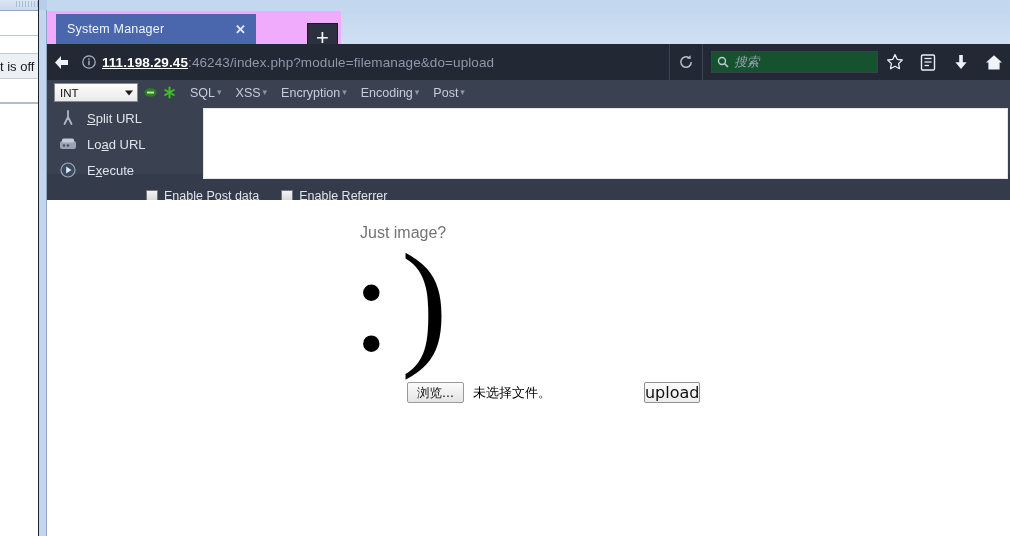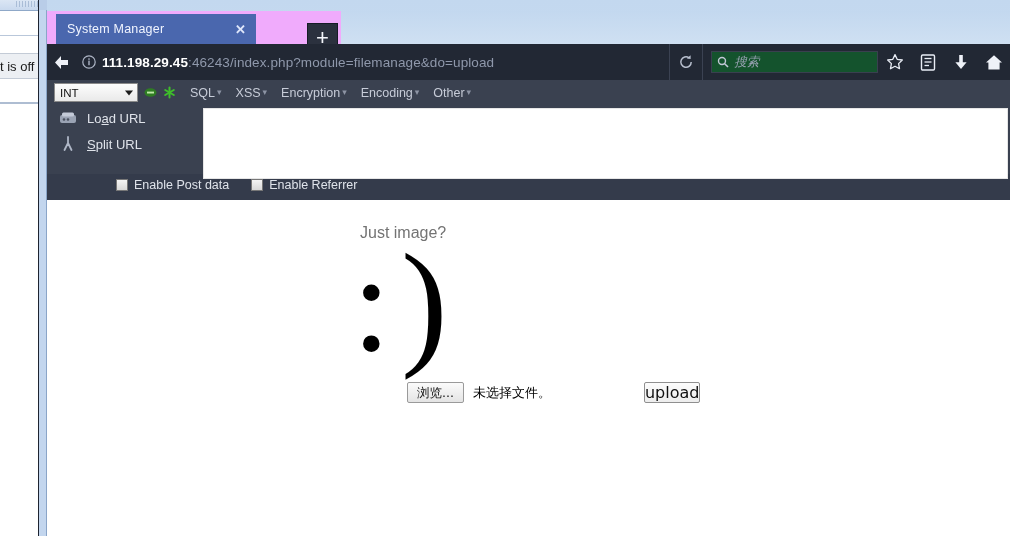--- a/index.html
+++ b/index.html
@@ -190,21 +190,21 @@
     display: flex; align-items: center; justify-content: center;
     cursor: pointer;
   }
   .url-text {
     font-size: 13.5px;
     color: #8f98ab;
     white-space: nowrap;
     overflow: hidden;
     letter-spacing: .1px;
   }
-  .url-text .host { color: #ffffff; font-weight: 600; }
+  .url-text .host { color: #ffffff; font-weight: 600; text-decoration: underline; }
   .reload-btn {
     width: 38px; height: 36px;
     display: flex; align-items: center; justify-content: center;
     cursor: pointer;
     border-right: 1px solid #3b4252;
   }
   .searchbox {
     width: 196px; height: 22px;
     margin-left: 8px;
     background: #14532d;
@@ -314,25 +314,25 @@
     position: absolute;
     left: 156px; top: 28px;
     width: 805px; height: 71px;
     background: #ffffff;
     border: 1px solid #e6e6e6;
     box-sizing: border-box;
     cursor: text;
   }
   .hb-checks {
     position: absolute;
-    left: 0; top: 95px;
+    left: 0; top: 106px;
     width: 963px; height: 19px;
     display: flex;
     align-items: center;
-    padding-left: 69px;
+    padding-left: 99px;
     box-sizing: border-box;
   }
   .hb-check {
     display: flex; align-items: center;
     margin-right: 22px;
     cursor: pointer;
   }
   .hb-check .box {
     width: 12px; height: 12px;
     background: linear-gradient(180deg, #f4f4f4, #d8d8d8);
@@ -527,42 +527,51 @@
               <line x1="2.2" y1="4" x2="10.8" y2="9"></line>
               <line x1="2.2" y1="9" x2="10.8" y2="4"></line>
             </g>
           </svg>
         </div>
 
         <div class="hb-item"><span>SQL</span><span class="dot-caret">▾</span></div>
         <div class="hb-item"><span>XSS</span><span class="dot-caret">▾</span></div>
         <div class="hb-item"><span>Encryption</span><span class="dot-caret">▾</span></div>
         <div class="hb-item"><span>Encoding</span><span class="dot-caret">▾</span></div>
-        <div class="hb-item"><span>Other</span><span class="dot-caret">▾</span></div>
+        <div class="hb-item"><span>Post</span><span class="dot-caret">▾</span></div>
       </div>
 
       <div class="hb-left">
+        <div class="hb-act">
+          <span class="ic">
+            <svg width="12" height="16" viewBox="0 0 12 16">
+              <path d="M6 1 L6 7 M6 7 L2.5 14 M6 7 L9.5 14" stroke="#aeb6c6" stroke-width="1.8" fill="none" stroke-linecap="round"></path>
+            </svg>
+          </span>
+          <span class="lbl"><u>S</u>plit URL</span>
+        </div>
         <div class="hb-act">
           <span class="ic">
             <svg width="18" height="15" viewBox="0 0 18 15">
               <rect x="1" y="4" width="16" height="8" rx="2" fill="#9aa3b4"></rect>
               <rect x="3" y="1.5" width="12" height="4" rx="1.5" fill="#c3cad8"></rect>
               <circle cx="5" cy="8.5" r="1.3" fill="#4a5160"></circle>
               <circle cx="9" cy="8.5" r="1.3" fill="#4a5160"></circle>
             </svg>
           </span>
           <span class="lbl">Lo<u>a</u>d URL</span>
         </div>
         <div class="hb-act">
           <span class="ic">
-            <svg width="12" height="16" viewBox="0 0 12 16">
-              <path d="M6 1 L6 7 M6 7 L2.5 14 M6 7 L9.5 14" stroke="#aeb6c6" stroke-width="1.8" fill="none" stroke-linecap="round"></path>
+            <svg width="16" height="16" viewBox="0 0 16 16">
+              <circle cx="8" cy="8" r="7" fill="#39495f" stroke="#9fa8ba" stroke-width="1.2"></circle>
+              <path d="M6.2 4.6 L11.4 8 L6.2 11.4 Z" fill="#e6eaf2"></path>
             </svg>
           </span>
-          <span class="lbl"><u>S</u>plit URL</span>
+          <span class="lbl">E<u>x</u>ecute</span>
         </div>
       </div>
 
       <div class="hb-textarea"></div>
 
       <div class="hb-checks">
         <div class="hb-check">
           <span class="box"></span>
           <span class="txt">Enable Post data</span>
         </div>

